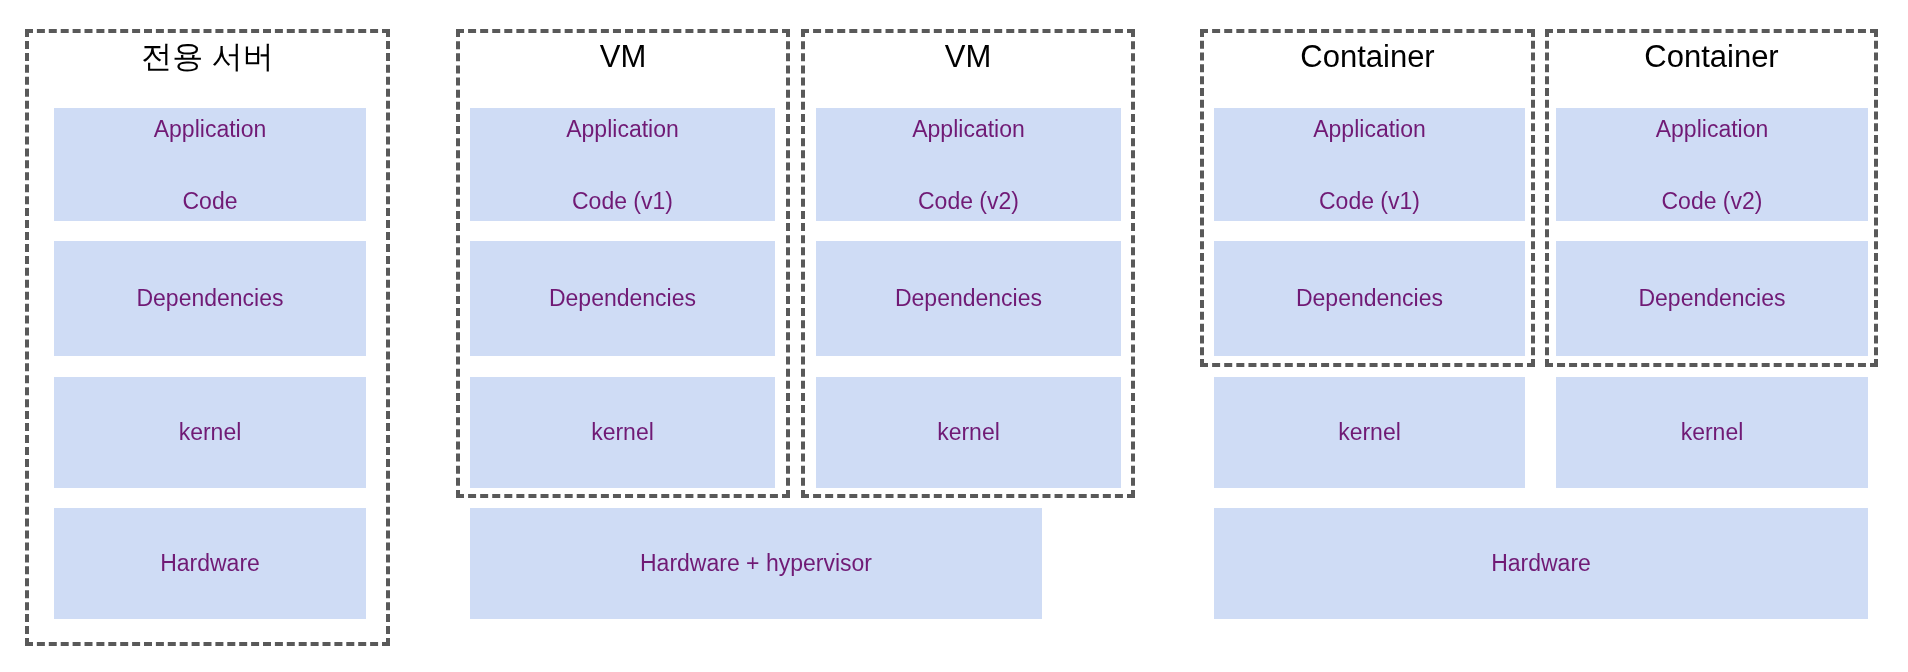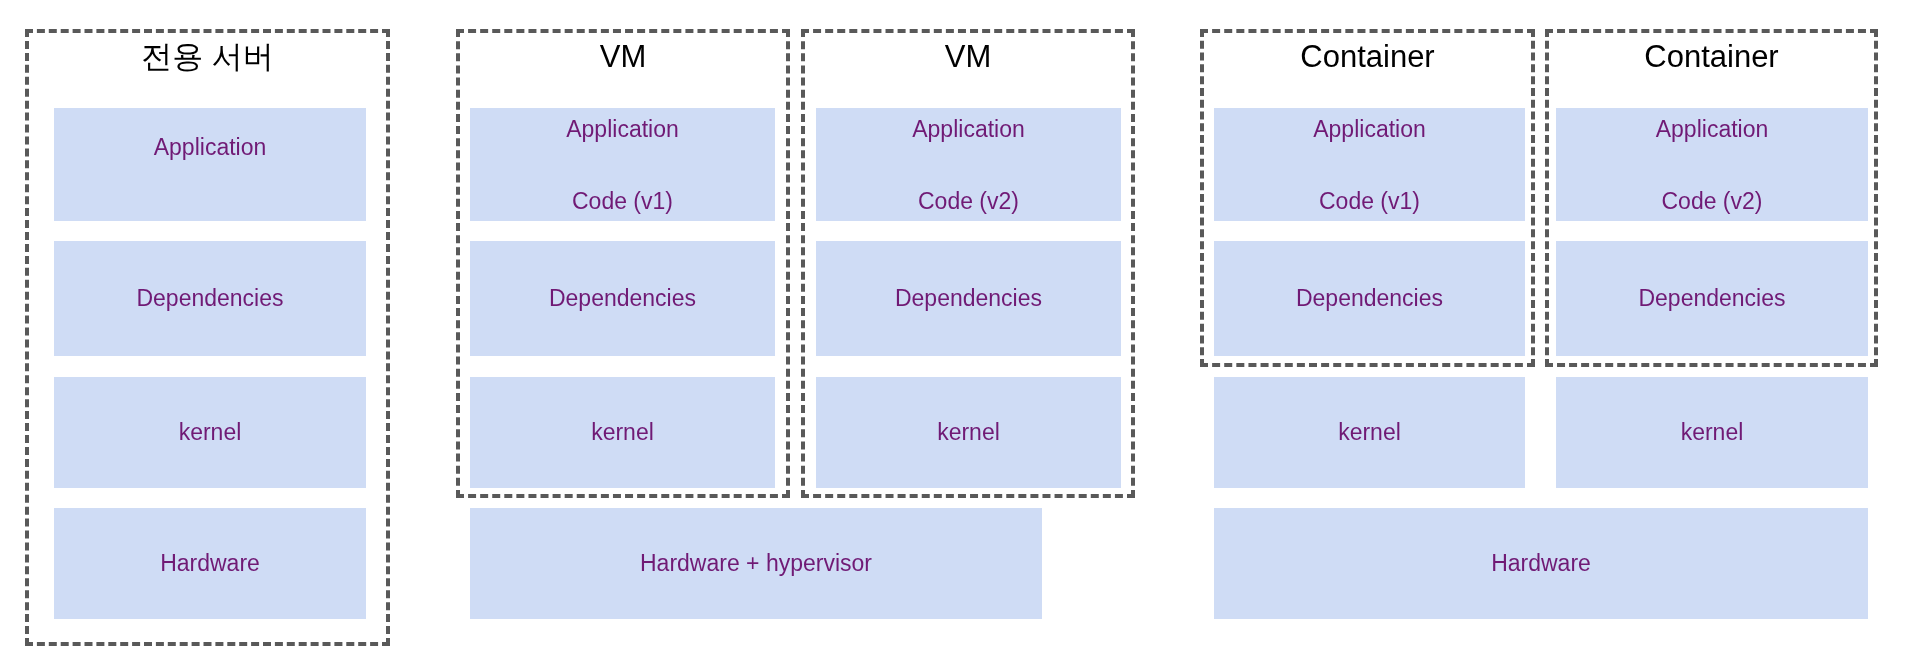--- a/index.html
+++ b/index.html
@@ -53,20 +53,21 @@
 
 <div id="canvas">
 
   <div class="frame" style="left:25px;top:29px;width:365px;height:617px;"></div>
 
   <div class="caption" style="left:25px;top:40px;width:365px;">전용 서버</div>
 
   <div class="layer two-line" style="left:54px;top:108px;width:312px;height:113px;">
     <span>
       <span>Application</span><br>
+      <span>Code</span>
     </span>
   </div>
 
   <div class="layer" style="left:54px;top:241px;width:312px;height:115px;">
     <span>Dependencies</span>
   </div>
 
   <div class="layer" style="left:54px;top:377px;width:312px;height:111px;">
     <span>kernel</span>
   </div>

